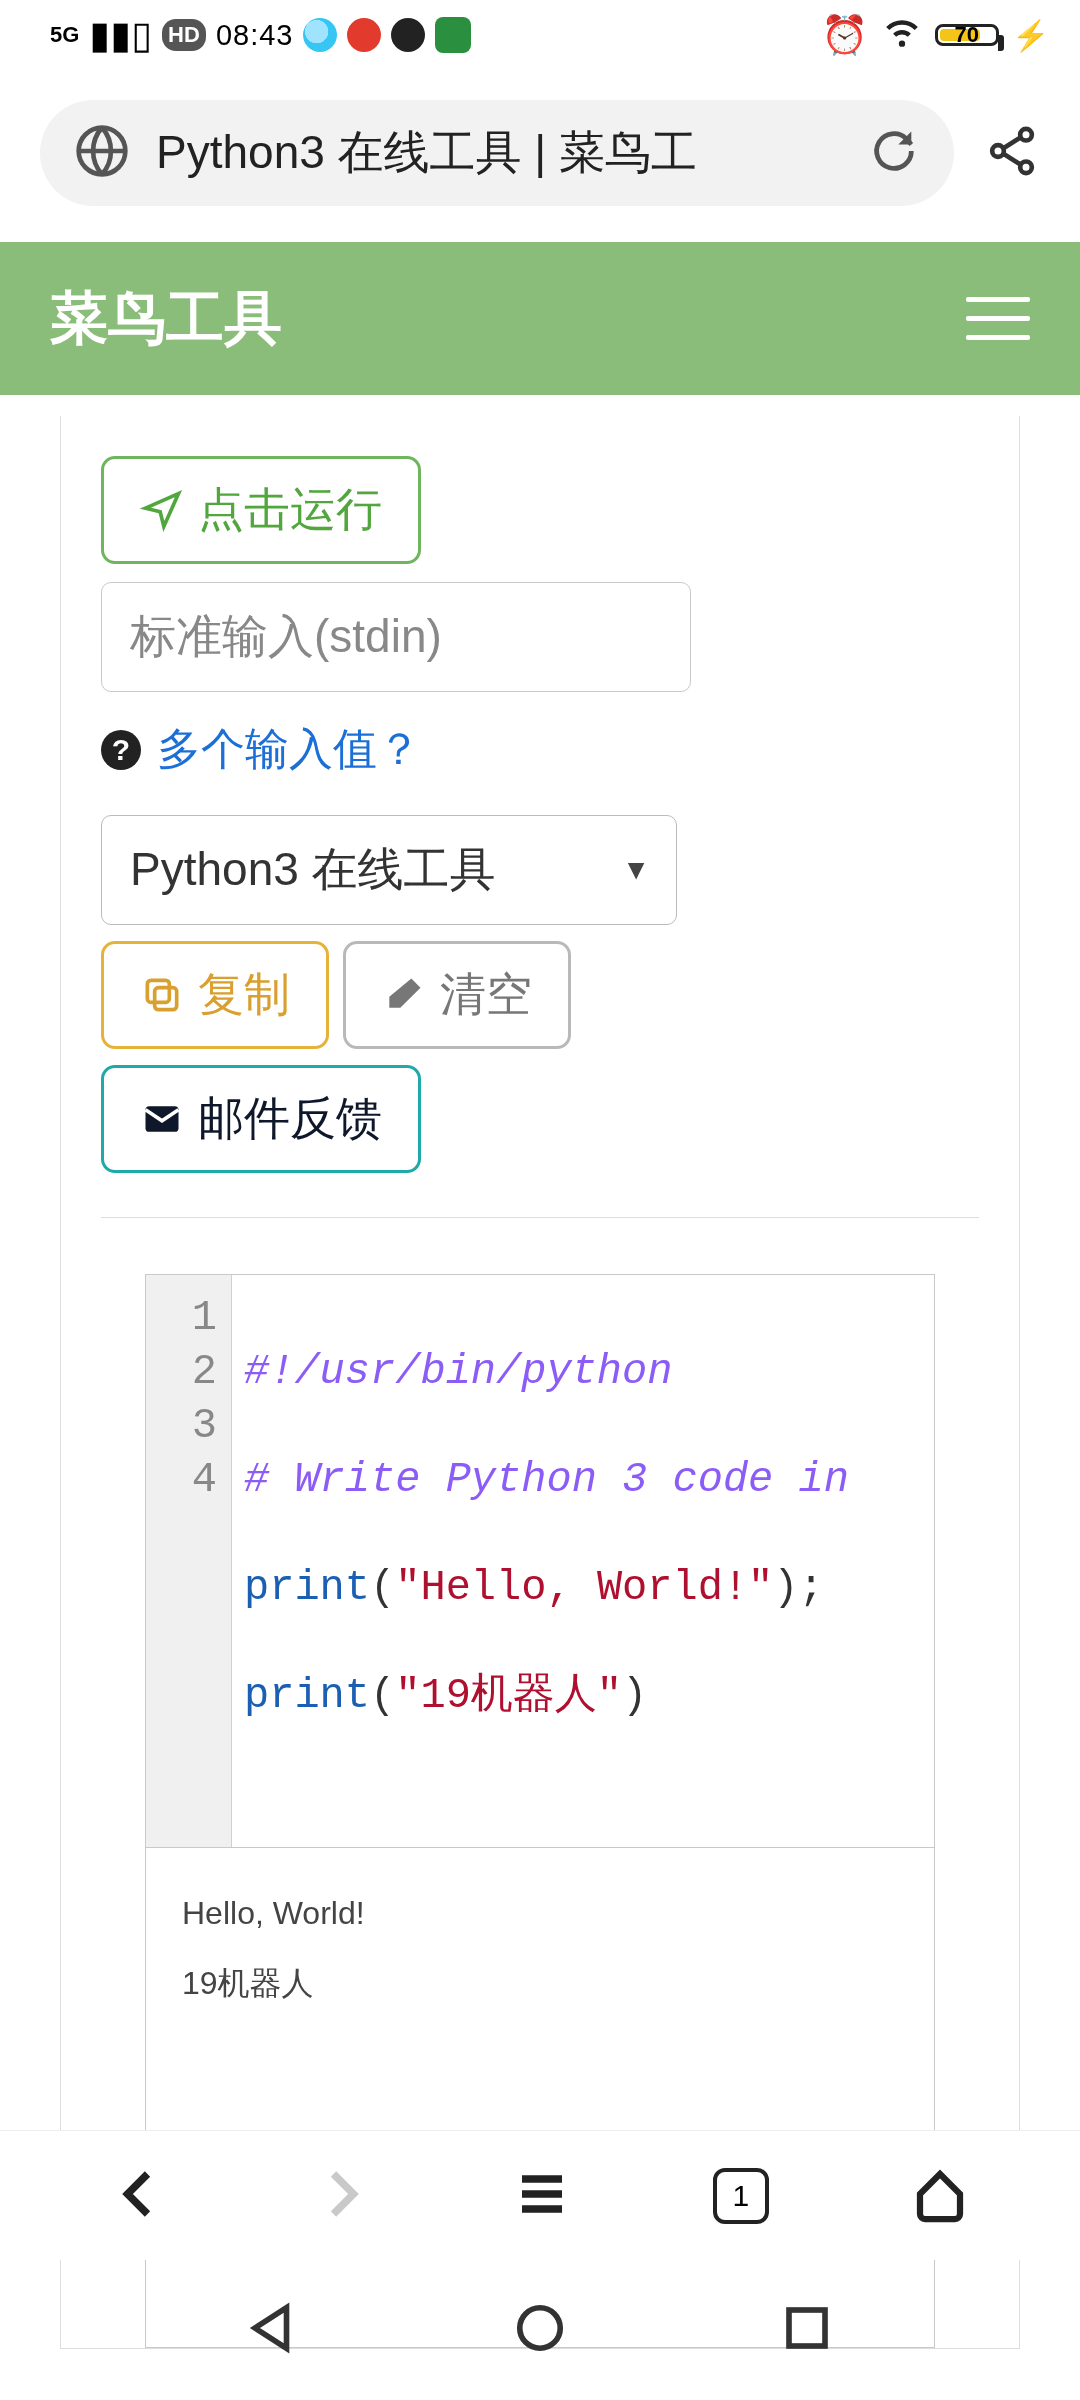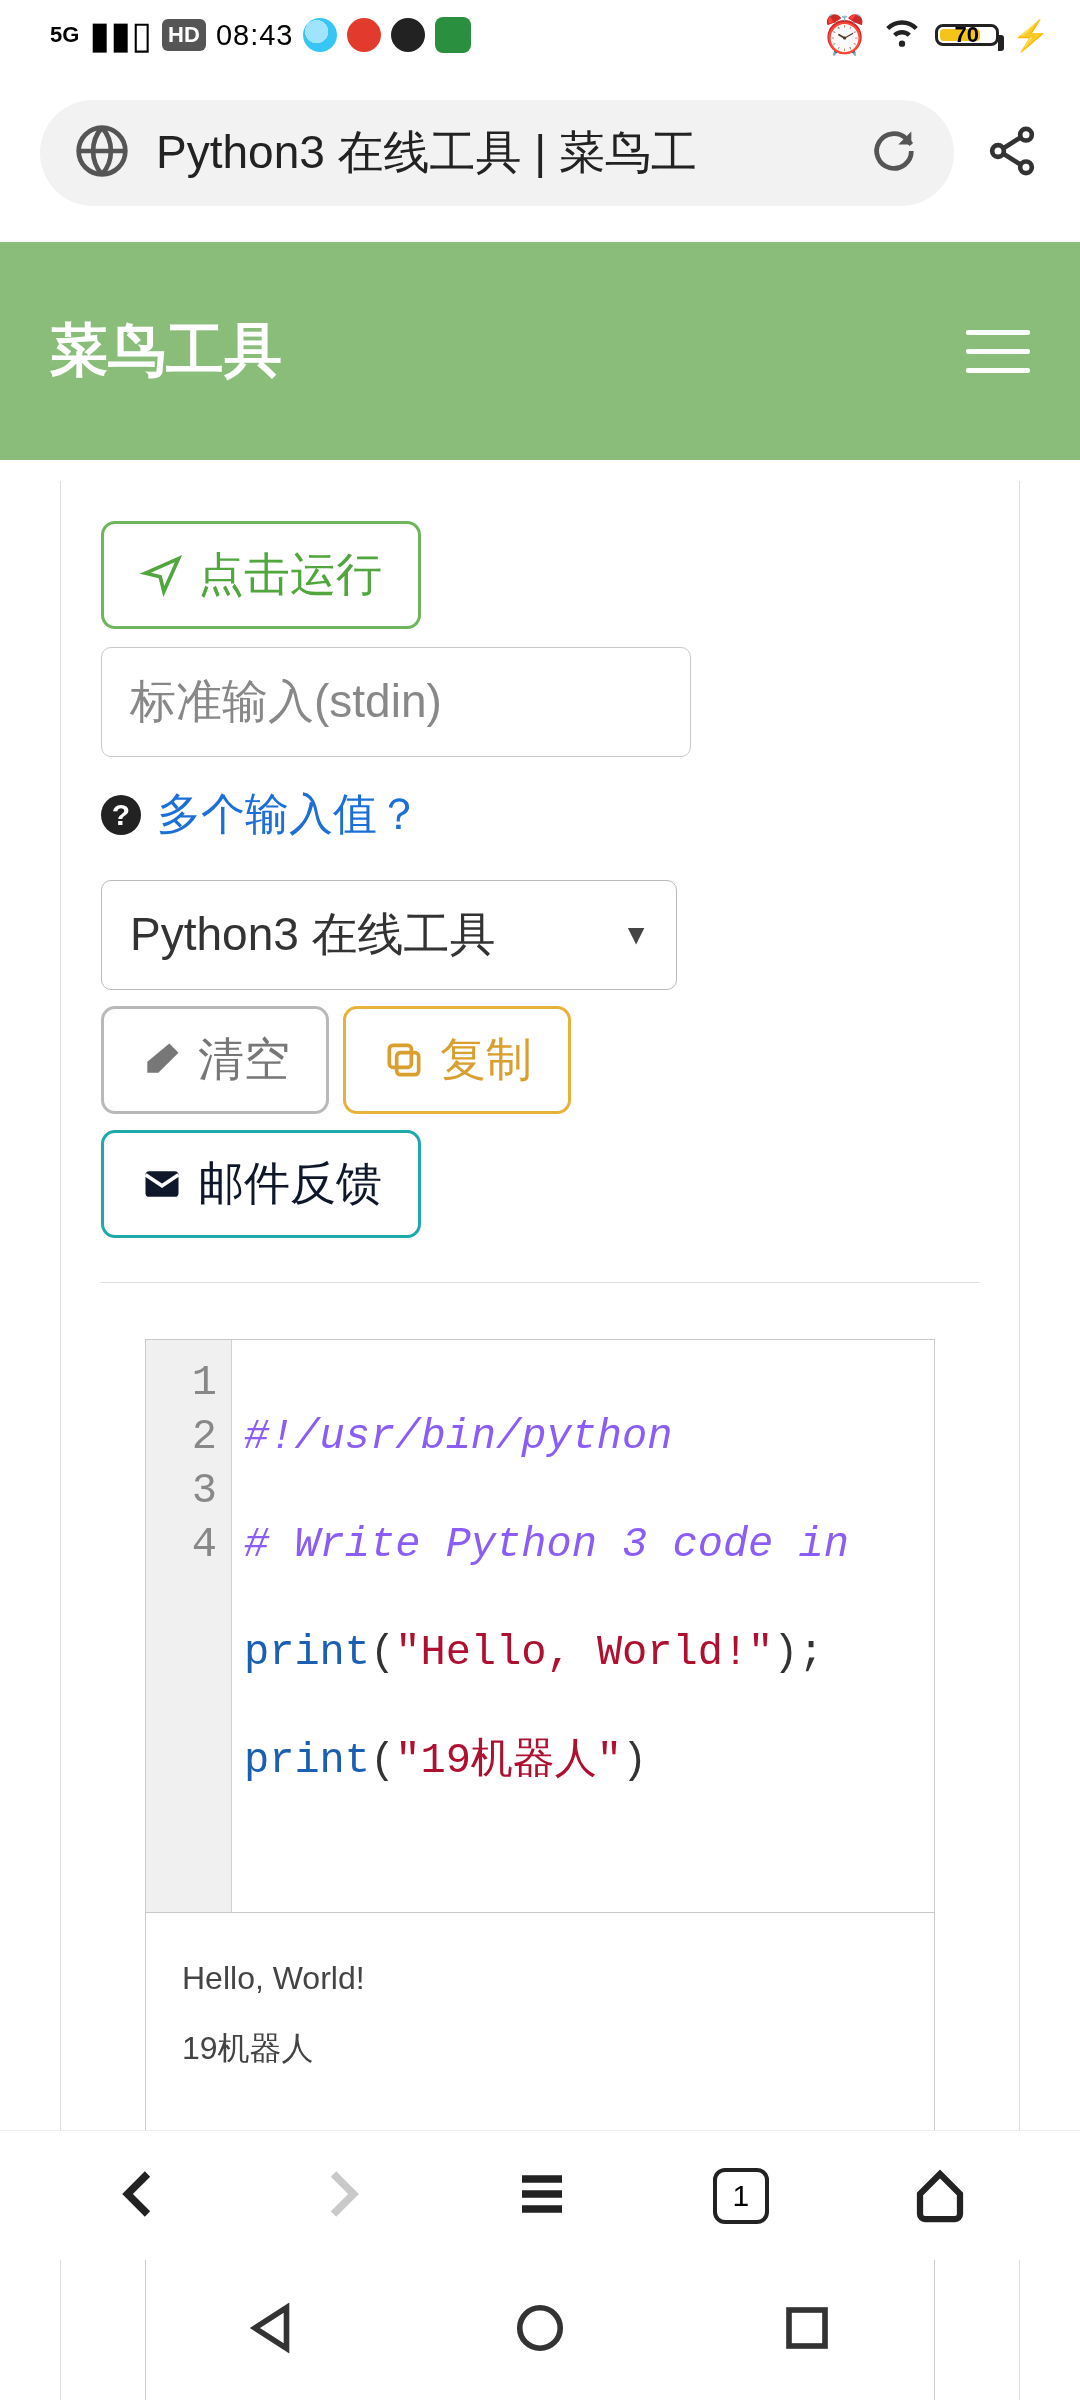--- a/index.html
+++ b/index.html
@@ -20,21 +20,21 @@
   padding: 0 30px 0 50px;
   font-size: 38px;
   font-weight: 500;
   color: #000;
 }
 .status-left { display: flex; align-items: center; gap: 10px; }
 .status-right { margin-left: auto; display: flex; align-items: center; gap: 14px; }
 .sig5g { font-size: 22px; font-weight: 700; }
 .hd-badge {
   background: #555; color: #fff; font-size: 22px; font-weight: 700;
-  padding: 3px 6px; border-radius: 6px;
+  padding: 3px 6px; border-radius: 14px;
 }
 .time { font-size: 29px; font-weight: 500; letter-spacing: 1px; margin-left: 0; }
 .dot { width: 34px; height: 34px; border-radius: 50%; display:inline-block; }
 .dot.qq { background: radial-gradient(circle at 40% 40%, #9fe3ff 0 40%, #36c6f4 41%); }
 .dot.red { background: #e23b2e; }
 .dot.black { background: #222; }
 .sq-green { width: 36px; height: 36px; background: #2a8f3f; border-radius: 8px; display:inline-block; }
 .battery {
   width: 64px; height: 22px; border: 3px solid #222; border-radius: 8px;
   position: relative; display: flex; align-items: center; justify-content: center;
@@ -59,21 +59,21 @@
   flex: 1; height: 106px; background: #f2f2f2; border-radius: 53px;
   display: flex; align-items: center; padding: 0 34px; gap: 26px;
 }
 .globe-icon svg { width: 56px; height: 56px; }
 .url-text { font-size: 46px; color: #222; white-space: nowrap; overflow: hidden; flex: 1; }
 .reload-icon svg { width: 52px; height: 52px; }
 .share-icon svg { width: 56px; height: 56px; }
 
 
 .site-header {
-  background: #8bbd7a; height: 218px;
+  background: #8bbd7a; height: 153px;
   display: flex; align-items: center; padding: 0 50px;
 }
 .site-title { color: #fff; font-size: 58px; font-weight: 700; }
 .hamburger { margin-left: auto; display: flex; flex-direction: column; gap: 14px; }
 .hamburger span { width: 64px; height: 5px; background: #fff; border-radius: 2px; }
 
 
 .content-wrap { padding: 0 60px; margin-top: 21px; }
 .panel {
   background: #fff; border: 1px solid #ddd; border-top: none;
@@ -250,32 +250,32 @@
     <div class="help-row">
       <span class="help-icon">?</span>
       <span class="help-link">多个输入值？</span>
     </div>
 
     <div class="select-box">
       <span>Python3 在线工具</span>
     </div>
 
     <div class="button-row">
-      <button class="btn btn-clear">
-        <svg viewBox="0 0 24 24">
-            <path fill="currentColor" d="M16 3l5 5-11 11H4v-6z"></path>
-          </svg>
-        <span>清空</span>
-      </button>
       <button class="btn btn-copy">
         <svg viewBox="0 0 24 24">
             <rect x="8" y="8" width="12" height="12" rx="2" fill="none" stroke="currentColor" stroke-width="2"></rect>
             <rect x="4" y="4" width="12" height="12" rx="2" fill="none" stroke="currentColor" stroke-width="2"></rect>
           </svg>
         <span>复制</span>
+      </button>
+      <button class="btn btn-clear">
+        <svg viewBox="0 0 24 24">
+            <path fill="currentColor" d="M16 3l5 5-11 11H4v-6z"></path>
+          </svg>
+        <span>清空</span>
       </button>
     </div>
     <div class="button-row2">
       <button class="btn btn-mail">
         <svg viewBox="0 0 24 24">
             <rect x="3" y="5" width="18" height="14" rx="2" fill="currentColor"></rect>
             <path d="M3 7l9 6 9-6" stroke="#fff" stroke-width="2" fill="none"></path>
           </svg>
         <span>邮件反馈</span>
       </button>

